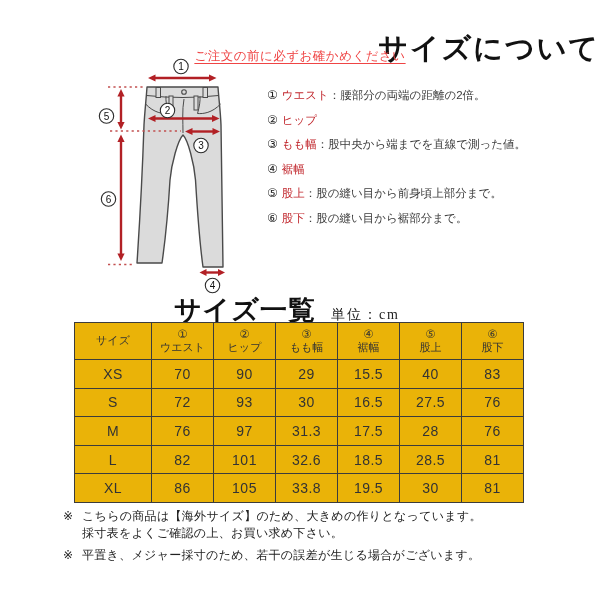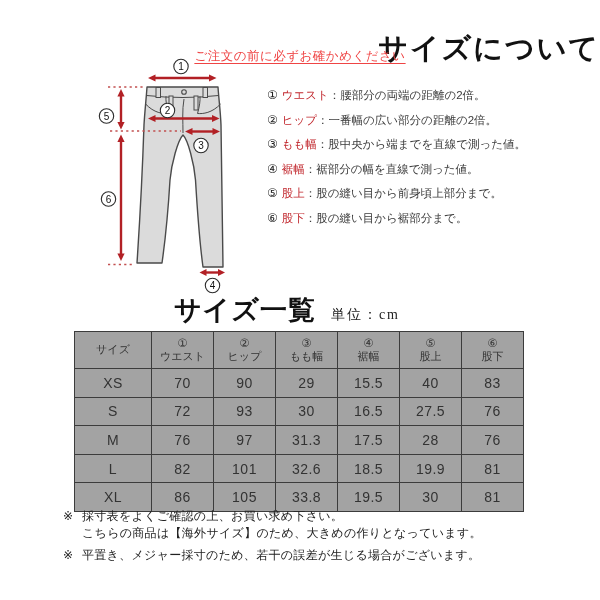--- a/index.html
+++ b/index.html
@@ -30,21 +30,21 @@
 
   .tbl-head{position:absolute;top:292px;left:0;width:100%;text-align:center;transform:translateX(-13px);}
   .tbl-head .main{font-size:27px;font-weight:700;color:#111;letter-spacing:1px;}
   .tbl-head .unit{
     font-family:"Liberation Serif","DejaVu Serif",serif;
     font-size:14px;color:#222;letter-spacing:2px;margin-left:15px;
   }
 
   table.size{
     position:absolute;left:74px;top:322px;width:449px;
-    border-collapse:collapse;table-layout:fixed;background:#a3a3a3;margin-top:9px;
+    border-collapse:collapse;table-layout:fixed;background:#eab308;
   }
   table.size th,table.size td{
     border:1px solid #3c3c3c;text-align:center;vertical-align:middle;
     color:#333;font-weight:400;padding:0;
   }
   table.size thead th{height:36px;font-size:11px;line-height:13.5px;}
   table.size tbody td{height:27.6px;font-size:14px;letter-spacing:0.5px;}
   .cnum{display:block;font-size:11.5px;}
 
   .notes{position:absolute;left:63px;top:508px;color:#222;font-size:12px;line-height:16.5px;}
@@ -147,31 +147,29 @@
 
   <ul class="legend">
     <li>
       <span class="num">①</span>
       <span class="lab">ウエスト</span>
       <span class="desc">：腰部分の両端の距離の2倍。</span>
     </li>
     <li>
       <span class="num">②</span>
       <span class="lab">ヒップ</span>
-      <span class="desc">：一番幅の広い部分の距離の2倍。</span>
     </li>
     <li>
       <span class="num">③</span>
       <span class="lab">もも幅</span>
       <span class="desc">：股中央から端までを直線で測った値。</span>
     </li>
     <li>
       <span class="num">④</span>
       <span class="lab">裾幅</span>
-      <span class="desc">：裾部分の幅を直線で測った値。</span>
     </li>
     <li>
       <span class="num">⑤</span>
       <span class="lab">股上</span>
       <span class="desc">：股の縫い目から前身頃上部分まで。</span>
     </li>
     <li>
       <span class="num">⑥</span>
       <span class="lab">股下</span>
       <span class="desc">：股の縫い目から裾部分まで。</span>
@@ -230,41 +228,41 @@
         <td>17.5</td>
         <td>28</td>
         <td>76</td>
       </tr>
       <tr>
         <td>L</td>
         <td>82</td>
         <td>101</td>
         <td>32.6</td>
         <td>18.5</td>
-        <td>19.9</td>
+        <td>28.5</td>
         <td>81</td>
       </tr>
       <tr>
         <td>XL</td>
         <td>86</td>
         <td>105</td>
         <td>33.8</td>
         <td>19.5</td>
         <td>30</td>
         <td>81</td>
       </tr>
     </tbody>
   </table>
 
   <div class="notes">
     <div class="note">
       <span class="mark">※</span>
       <div>
+        <div class="nl">こちらの商品は【海外サイズ】のため、大きめの作りとなっています。</div>
         <div class="nl">採寸表をよくご確認の上、お買い求め下さい。</div>
-        <div class="nl">こちらの商品は【海外サイズ】のため、大きめの作りとなっています。</div>
       </div>
     </div>
     <div class="note">
       <span class="mark">※</span>
       <div>
         <div class="nl">平置き、メジャー採寸のため、若干の誤差が生じる場合がございます。</div>
       </div>
     </div>
   </div>
 

